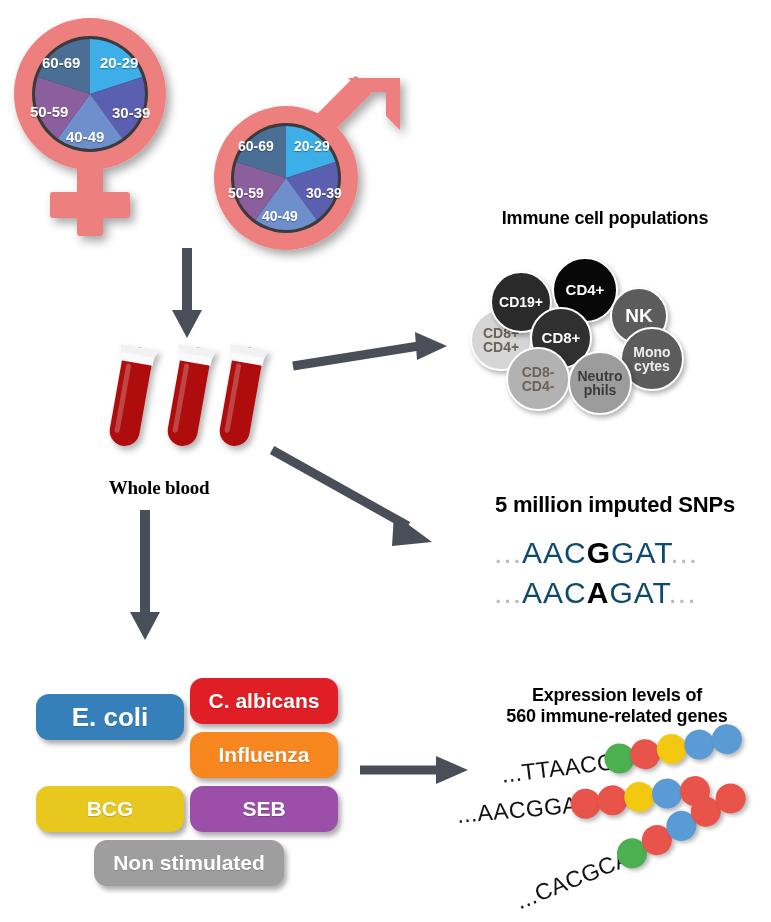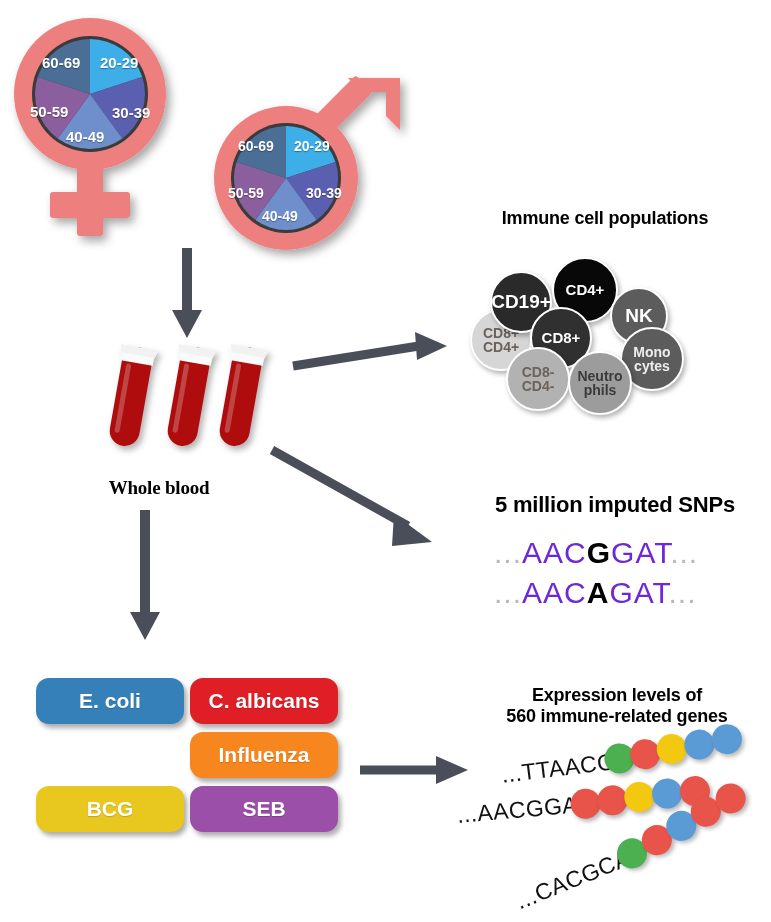--- a/index.html
+++ b/index.html
@@ -43,21 +43,21 @@
     text-align: center; font-weight: bold;
     line-height: 1.02;
   }
 
   
   .snp-row {
     position: absolute; font-family: "Liberation Sans", sans-serif;
     white-space: nowrap; letter-spacing: 1px;
   }
   .snp-dim  { color: #b9b9b9; font-weight: normal; }
-  .snp-mid  { color: #6d28d9; font-weight: normal; }
+  .snp-mid  { color: #0c4a6e; font-weight: normal; }
   .snp-hi   { color: #000000; font-weight: bold; }
 
   
   .pill {
     position: absolute; border-radius: 13px;
     display: flex; align-items: center; justify-content: center;
     color: #ffffff; font-weight: bold;
     box-shadow: 3px 4px 5px rgba(0,0,0,0.33);
     text-shadow: 0 1px 1px rgba(0,0,0,0.18);
   }
@@ -204,21 +204,21 @@
 
   <div class="abs bold-title" style="left:455px; top:208px; width:300px; font-size:18px;">Immune cell populations</div>
 
   <div class="abs" style="left:470px; top:245px; width:280px; height:175px;">
 
     <div class="bubble" style="left:0px; top:64px; width:62px; height:62px; background:#D6D6D6; color:#6B6259; font-size:14px;">
       <span>CD8+</span>
       <span>CD4+</span>
     </div>
 
-    <div class="bubble" style="left:20px; top:26px; width:62px; height:62px; background:#2A2A2A; color:#FFFFFF; font-size:19px;">
+    <div class="bubble" style="left:20px; top:26px; width:62px; height:62px; background:#2A2A2A; color:#FFFFFF; font-size:14px;">
       <span>CD19+</span>
     </div>
 
     <div class="bubble" style="left:82px; top:12px; width:66px; height:66px; background:#080808; color:#FFFFFF; font-size:15px;">
       <span>CD4+</span>
     </div>
 
     <div class="bubble" style="left:140px; top:42px; width:58px; height:58px; background:#5C5C5C; color:#FFFFFF; font-size:19px;justify-content:center;">
       <span>NK</span>
     </div>
@@ -248,38 +248,41 @@
   <div class="snp-row" style="left:494px; top:536px; font-size:30px;">
     <span class="snp-dim">...</span><span class="snp-mid">AAC</span><span class="snp-hi">G</span><span class="snp-mid">GAT</span><span class="snp-dim">...</span>
   </div>
 
   <div class="snp-row" style="left:494px; top:576px; font-size:30px;">
     <span class="snp-dim">...</span><span class="snp-mid">AAC</span><span class="snp-hi">A</span><span class="snp-mid">GAT</span><span class="snp-dim">...</span>
   </div>
 
   <div class="abs" style="left:36px; top:678px; width:300px; height:215px;">
 
-    <div class="pill" style="left:0px; top:0px; width:148px; height:46px; background:#3580B8; font-size:21px;">
+    <div class="pill" style="left:0px; top:16px; width:148px; height:46px; background:#3580B8; font-size:26px;">
       <span>E. coli</span>
     </div>
     <div class="pill" style="left:154px; top:0px; width:148px; height:46px; background:#E01E26; font-size:21px;">
       <span>C. albicans</span>
     </div>
 
     <div class="pill" style="left:0px; top:108px; width:148px; height:46px; background:#E8C81E; font-size:21px;">
       <span>BCG</span>
     </div>
 
     <div class="pill" style="left:154px; top:54px; width:148px; height:46px; background:#F7861F; font-size:21px;">
       <span>Influenza</span>
     </div>
     <div class="pill" style="left:154px; top:108px; width:148px; height:46px; background:#9B4FA8; font-size:21px;">
       <span>SEB</span>
     </div>
 
+    <div class="pill" style="left:58px; top:162px; width:190px; height:46px; background:#9E9E9E; font-size:21px;">
+      <span>Non stimulated</span>
+    </div>
   </div>
 
   <div class="abs arrow" style="left:360px; top:752px;">
     <svg width="110" height="36" viewBox="0 0 110 36">
       <path d="M0 18 h78" stroke="#4A4E58" stroke-width="9" fill="none"></path>
       <path d="M76 4 L108 18 L76 32 Z" fill="#4A4E58"></path>
     </svg>
   </div>
 
   <div class="abs bold-title" style="left:463px; top:685px; width:308px; font-size:18px;">

